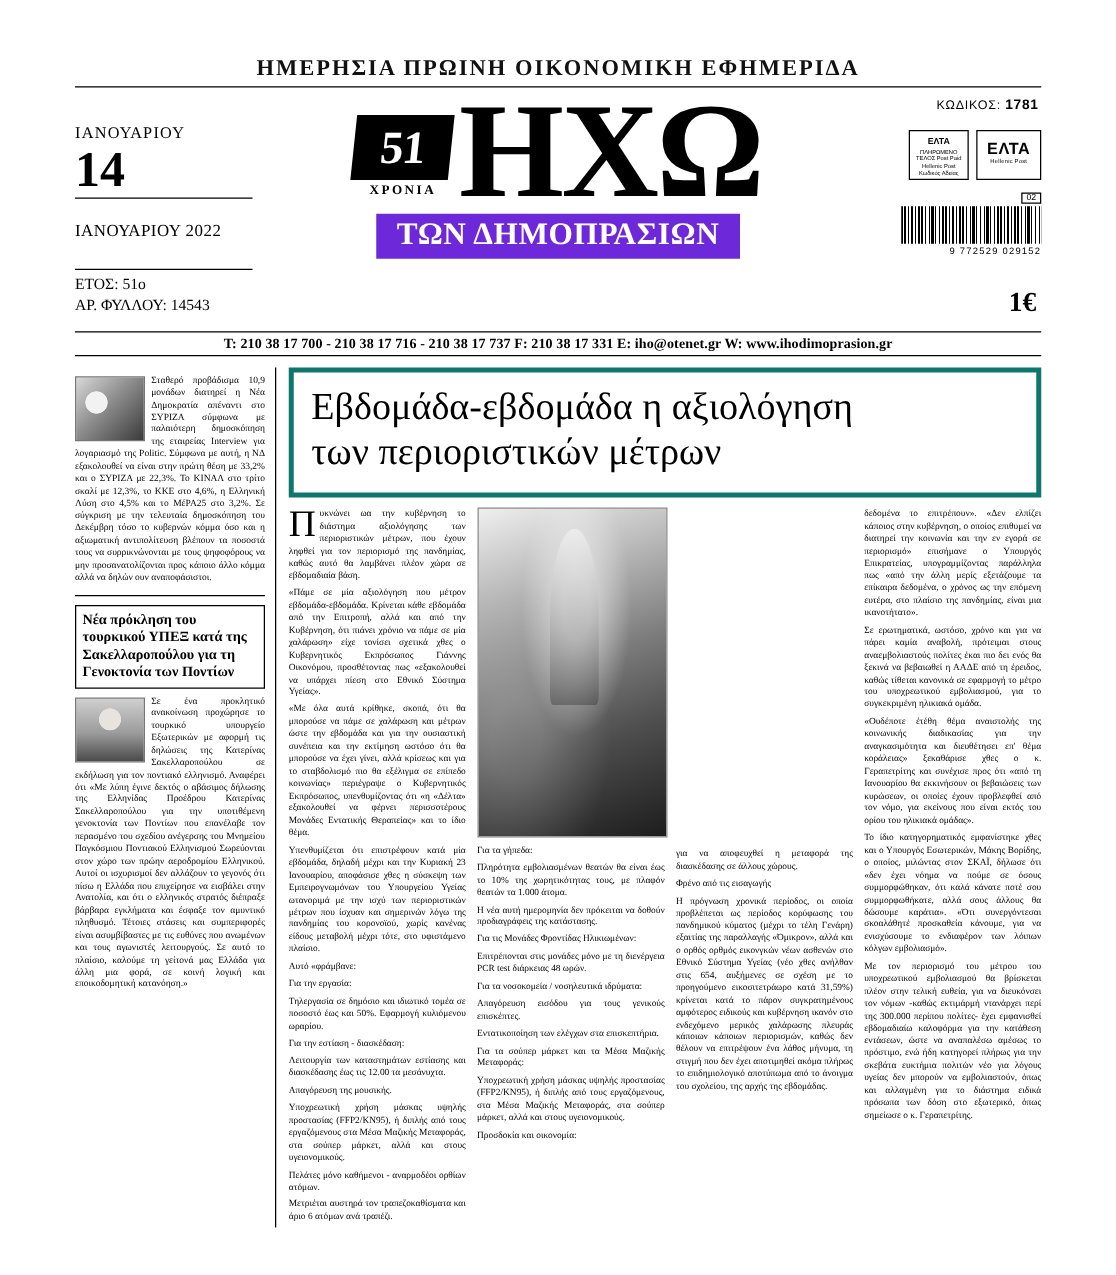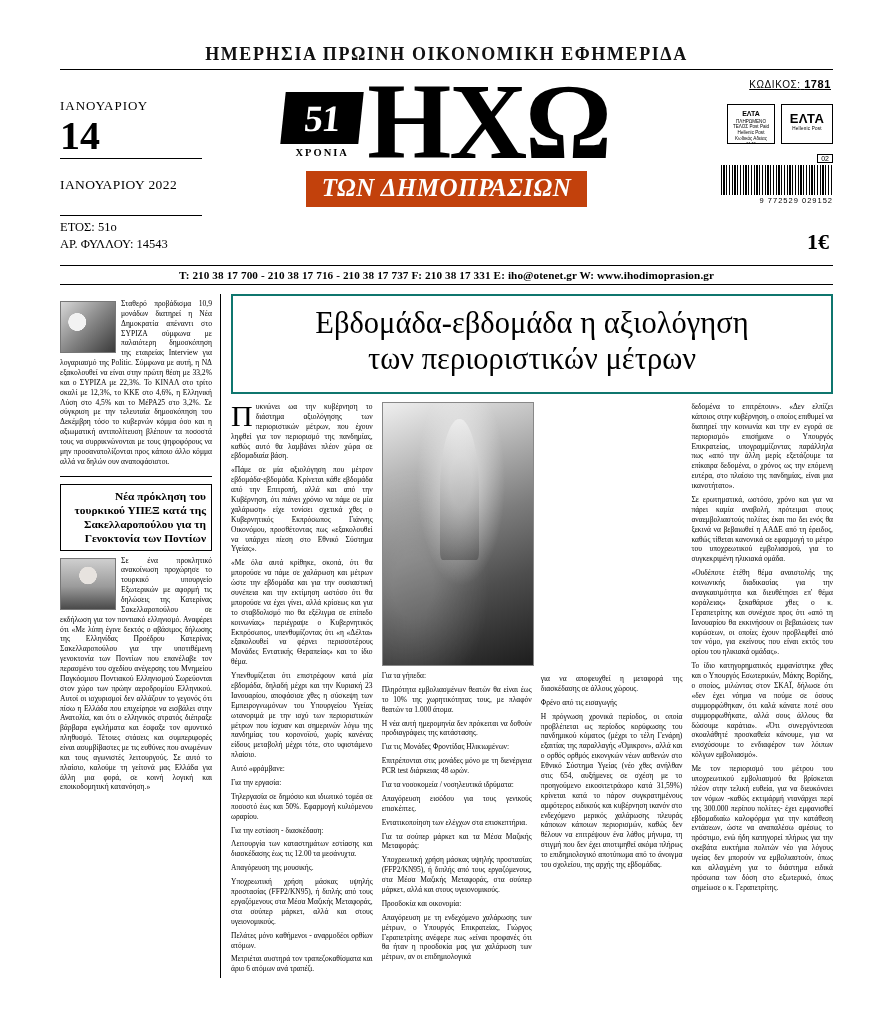--- a/index.html
+++ b/index.html
@@ -41,21 +41,20 @@
     width: 100%;
     margin: 0 auto 6px auto;
   }
   .codikos {
     position: absolute;
     right: 62px;
     top: 78px;
     font-size: 10px;
     letter-spacing: 0.6px;
     font-family: "Liberation Sans", sans-serif;
-    text-decoration: underline;
   }
   .codikos b { font-size: 11px; }
 
   .head-grid {
     display: flex;
     align-items: flex-start;
     justify-content: space-between;
     margin-top: 4px;
   }
   .head-left {
@@ -127,29 +126,28 @@
   }
   .ixo {
     font-family: "Liberation Serif", serif;
     font-weight: 700;
     font-size: 108px;
     line-height: 0.86;
     letter-spacing: -2px;
     margin-left: 4px;
   }
   .ton-dimoprasion {
-    background: #c2410c;
+    background: #6d28d9;
     color: #fff;
     display: inline-block;
     font-weight: 700;
     font-size: 25px;
     letter-spacing: 0.5px;
     padding: 3px 16px 5px 16px;
     margin-top: 2px;
-    font-style: italic;
   }
   .head-right {
     width: 150px;
     padding-top: 28px;
     text-align: right;
   }
   .logo-badges {
     display: flex;
     justify-content: flex-end;
     gap: 6px;
@@ -259,21 +257,21 @@
 
   
   .lbox-title {
     border: 1.5px solid #000;
     font-weight: 700;
     font-size: 11.4px;
     line-height: 1.25;
     padding: 4px 5px;
     text-align: justify;
   }
-  .lbox-title.center { text-align: right; }
+  .lbox-title.center { text-align: left; }
   .lbox-body {
     font-size: 7.6px;
     line-height: 1.3;
     text-align: justify;
     margin-top: 5px;
     hyphens: auto;
   }
   .lphoto {
     width: 54px;
     height: 50px;
@@ -289,23 +287,23 @@
       radial-gradient(circle at 50% 33%, #e7e3df 0 20%, transparent 21%),
       linear-gradient(180deg, #cfcfcf 0%, #9b9b9b 55%, #4a4a4a 100%);
   }
   .lbox-sep {
     border-top: 1.5px solid #000;
     margin: 9px 0 7px 0;
   }
 
   
   .headline-box {
-    border: 2px solid #0f766e;
+    border: 4px solid #0f766e;
     padding: 10px 14px 14px 14px;
-    text-align: center;
+    text-align: left;
   }
   .headline {
     font-size: 30.5px;
     line-height: 1.18;
     font-weight: 400;
     font-family: "Liberation Serif", serif;
   }
 
   .main-body {
     display: flex;
@@ -465,21 +463,20 @@
           <p>Πληρότητα εμβολιασμένων θεατών θα είναι έως το 10% της χωρητικότητας τους, με πλαφόν θεατών τα 1.000 άτομα.</p>
           <p>Η νέα αυτή ημερομηνία δεν πρόκειται να δοθούν προδιαγράφεις της κατάστασης.</p>
           <p>Για τις Μονάδες Φροντίδας Ηλικιωμένων:</p>
           <p>Επιτρέπονται στις μονάδες μόνο με τη διενέργεια PCR test διάρκειας 48 ωρών.</p>
           <p>Για τα νοσοκομεία / νοσηλευτικά ιδρύματα:</p>
           <p>Απαγόρευση εισόδου για τους γενικούς επισκέπτες.</p>
           <p>Εντατικοποίηση των ελέγχων στα επισκεπτήρια.</p>
           <p>Για τα σούπερ μάρκετ και τα Μέσα Μαζικής Μεταφοράς:</p>
           <p>Υποχρεωτική χρήση μάσκας υψηλής προστασίας (FFP2/KN95), ή διπλής από τους εργαζόμενους, στα Μέσα Μαζικής Μεταφοράς, στα σούπερ μάρκετ, αλλά και στους υγειονομικούς.</p>
           <p>Προσδοκία και οικονομία:</p>
-          <p>Απαγόρευση με τη ενδεχόμενο χαλάρωσης των μέτρων, ο Υπουργός Επικρατείας, Γιώργος Γεραπετρίτης ανέφερε πως «είναι προφανές ότι θα ήταν η προσδοκία μας για χαλάρωση των μέτρων, αν οι επιδημιολογικά</p>
         </div>
 
         <div class="mcol">
           <div style="height:272px"></div>
           <p>για να αποφευχθεί η μεταφορά της διασκέδασης σε άλλους χώρους.</p>
           <p>Φρένο από τις εισαγωγής</p>
           <p>Η πρόγνωση χρονικά περίοδος, οι οποία προβλέπεται ως περίοδος κορύφωσης του πανδημικού κύματος (μέχρι το τέλη Γενάρη) εξαιτίας της παραλλαγής «Όμικρον», αλλά και ο ορθός ορθμός εικονγκών νέων ασθενών στο Εθνικό Σύστημα Υγείας (νέο χθες ανήλθαν στις 654, αυξήμενες σε σχέση με το προηγούμενο εικοσιτετράωρο κατά 31,59%) κρίνεται κατά το πάρον συγκρατημένους αμφότερος ειδικούς και κυβέρνηση ικανόν στο ενδεχόμενο μερικός χαλάρωσης πλευράς κάποιων κάποιων περιορισμών, καθώς δεν θέλουν να επιτρέψουν ένα λάθος μήνυμα, τη στιγμή που δεν έχει αποτιμηθεί ακόμα πλήρως το επιδημιολογικό αποτύπωμα από το άνοιγμα του σχολείου, της αρχής της εβδομάδας.</p>
         </div>
 
         <div class="mcol">

